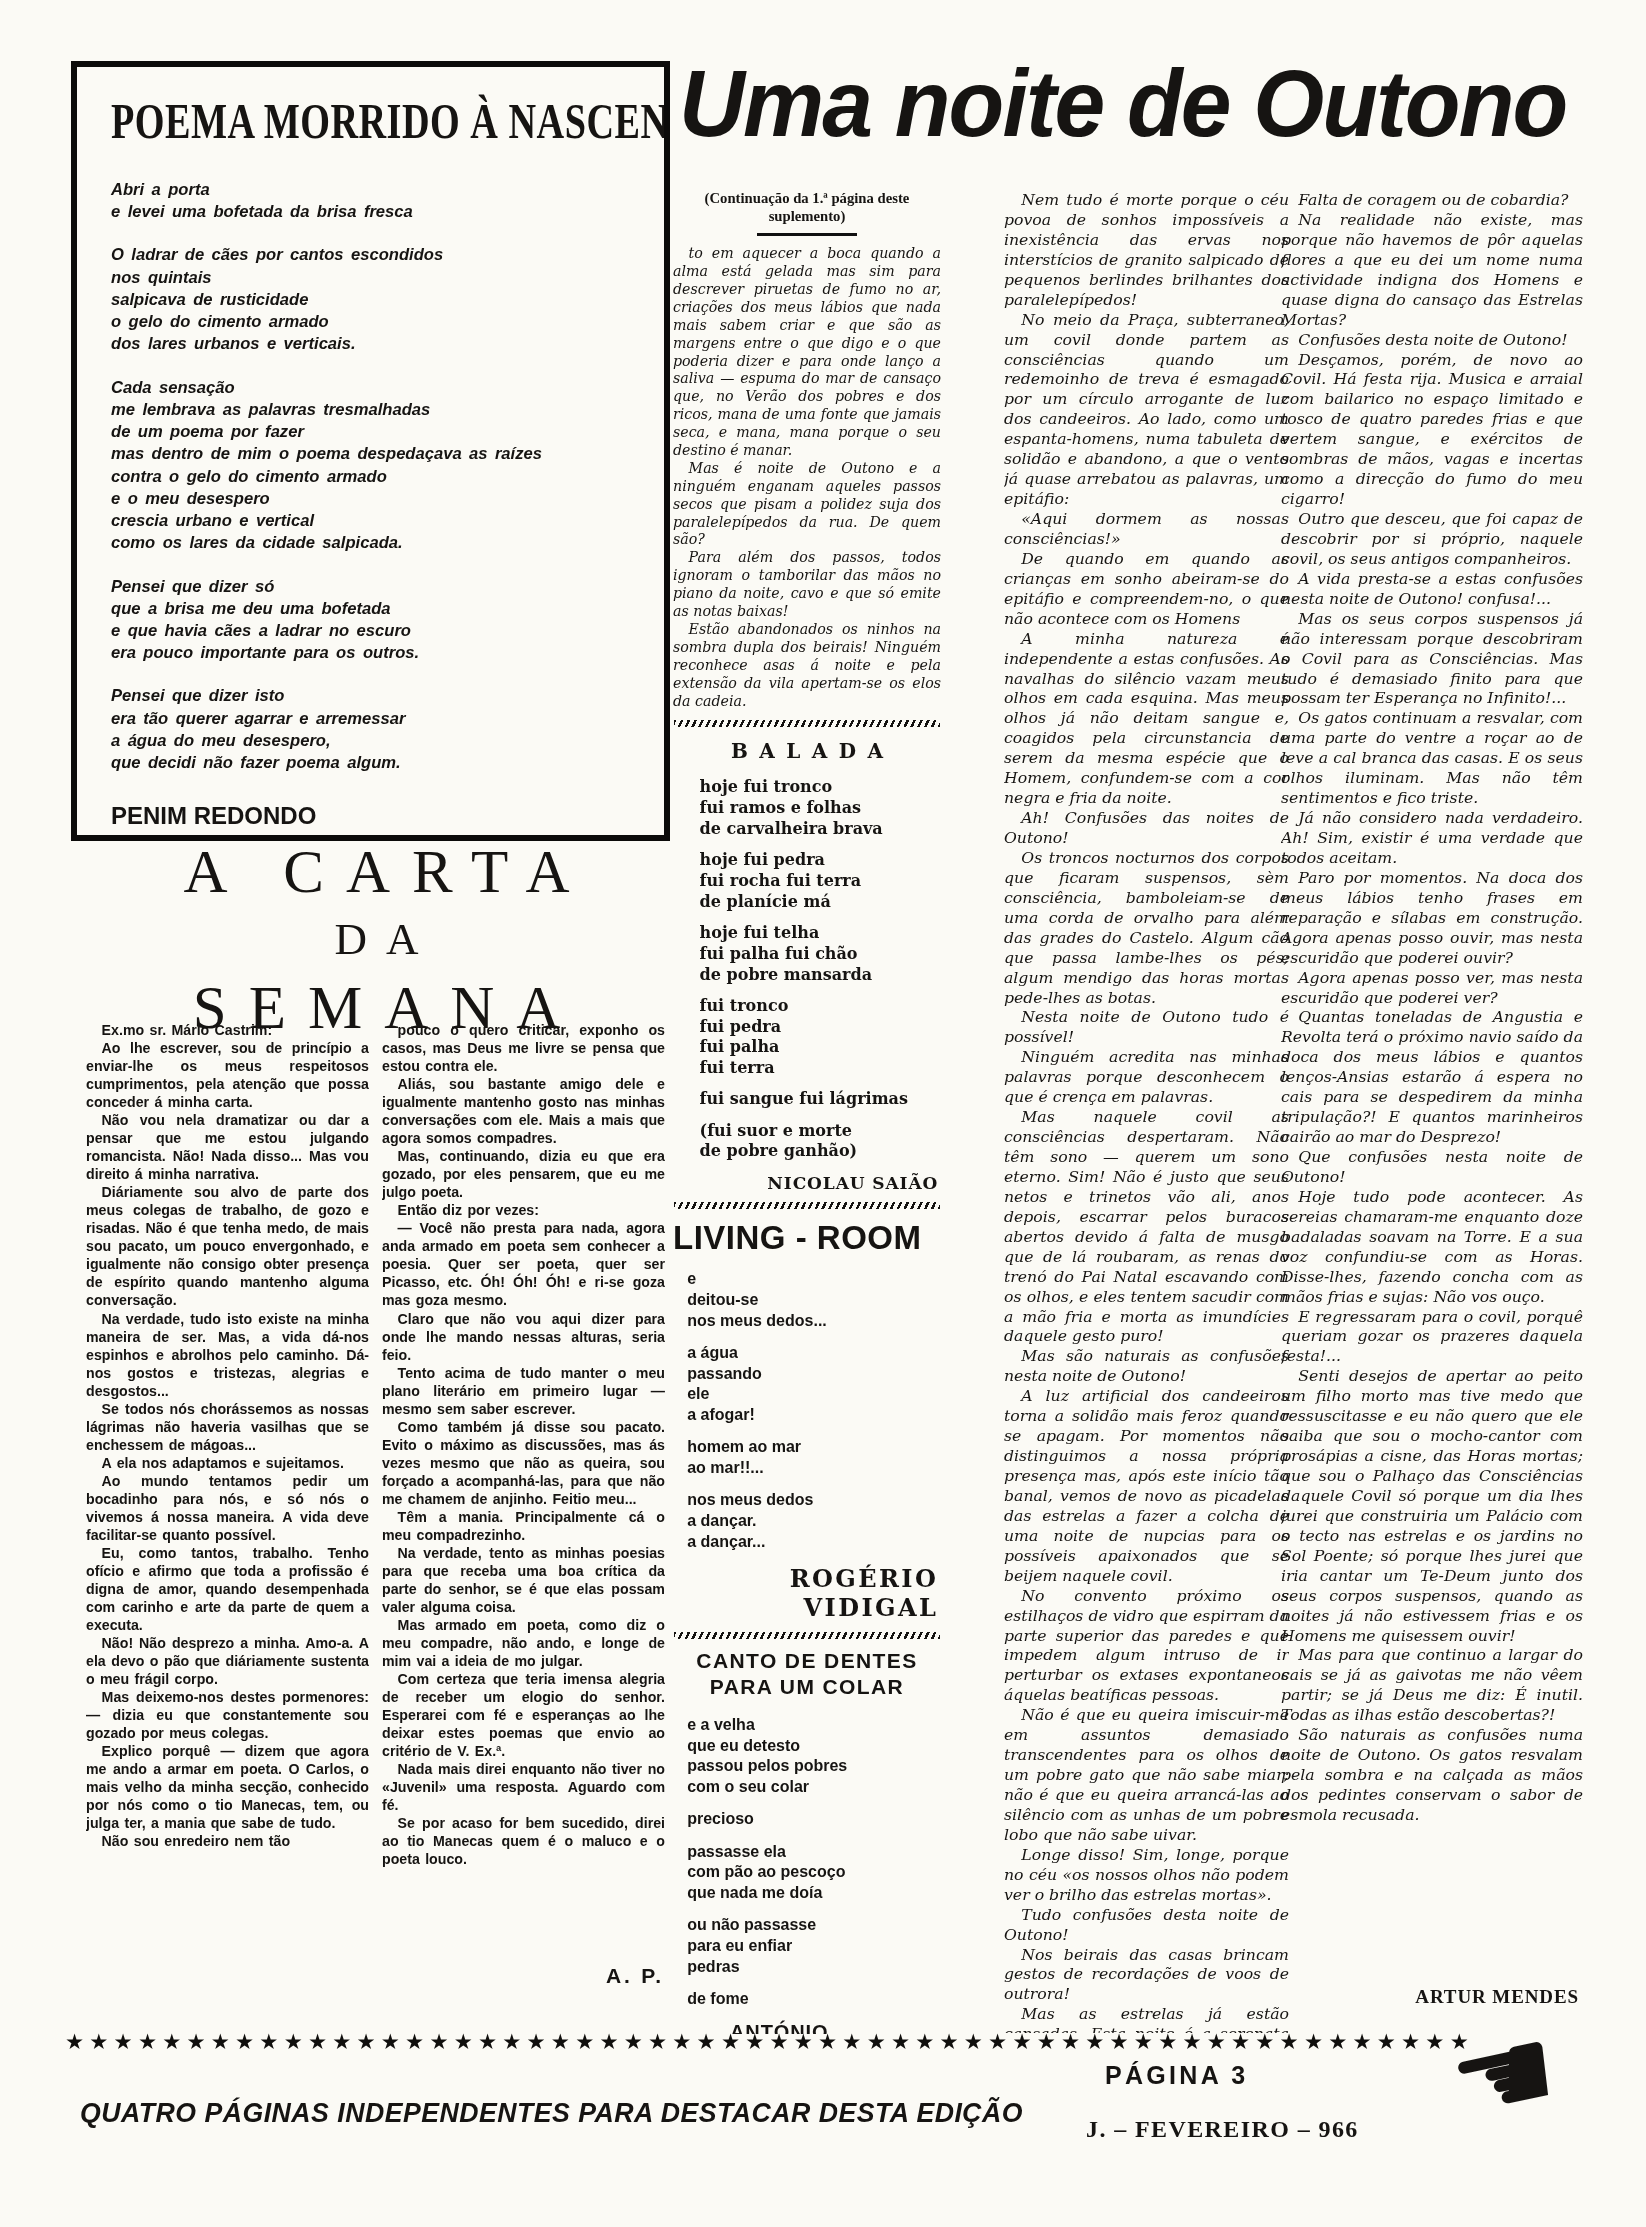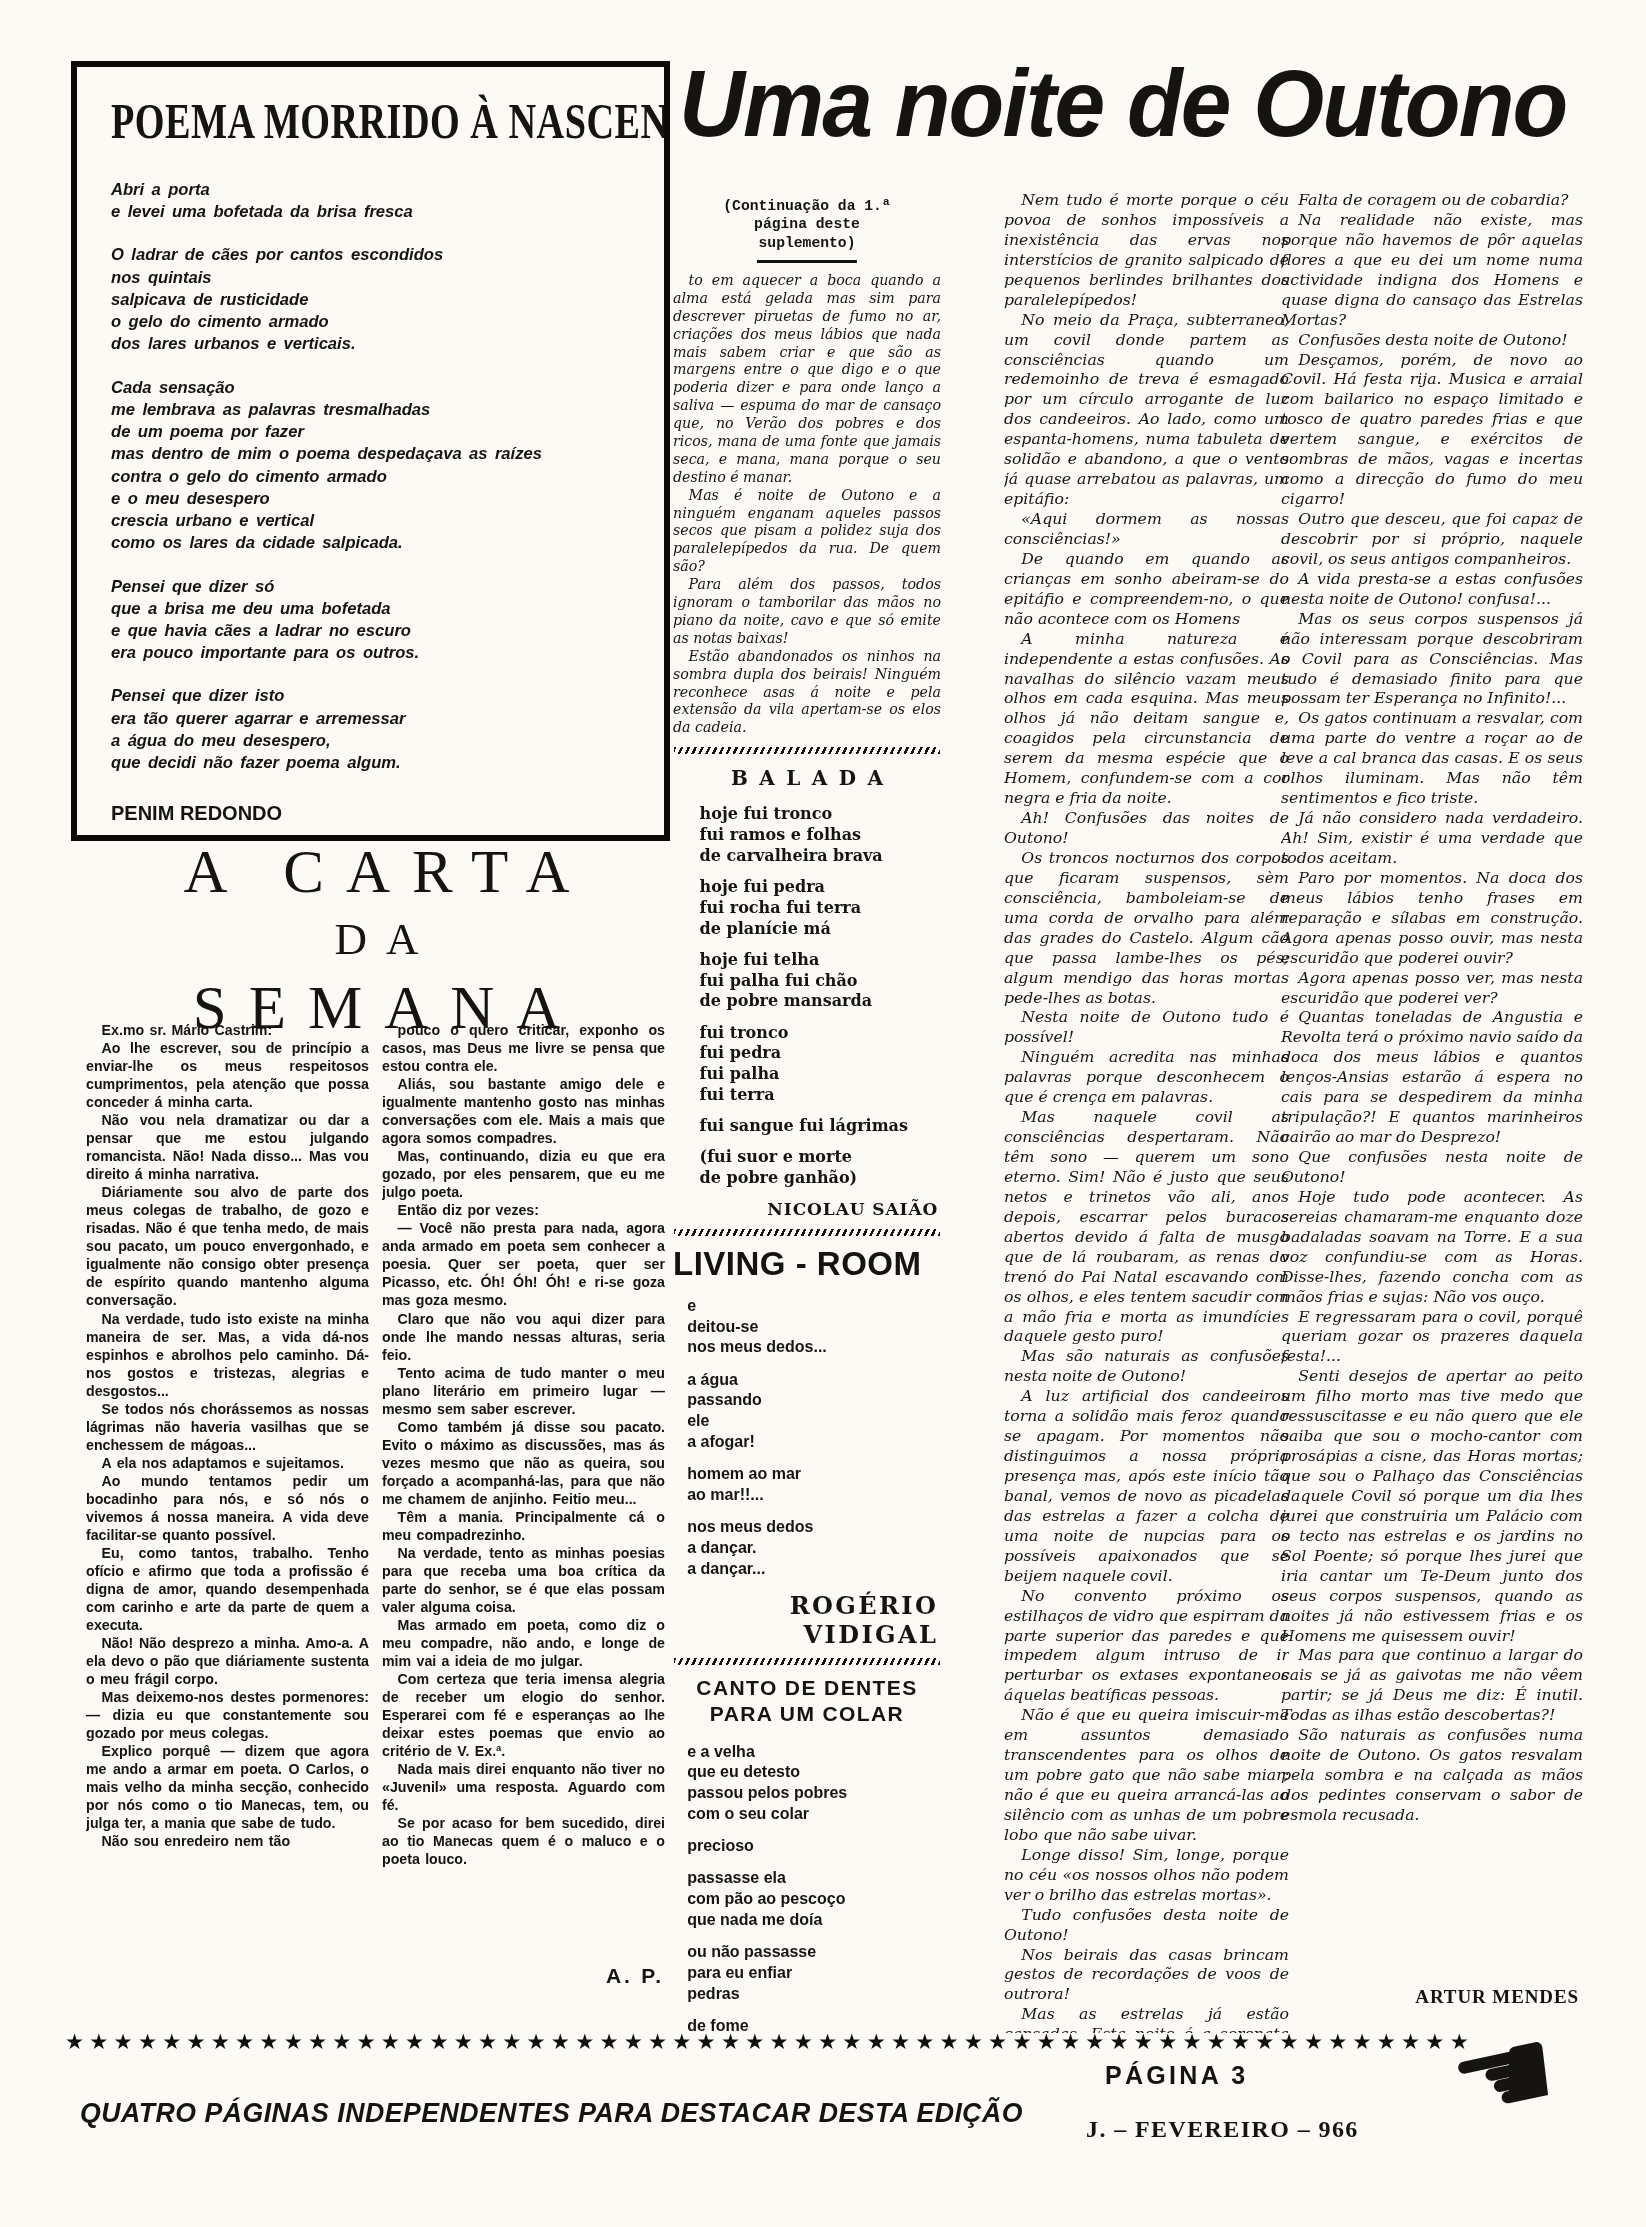--- a/index.html
+++ b/index.html
@@ -17,37 +17,37 @@
   #poem-box h1{
     font-family:"Liberation Serif", serif; font-weight:bold;
     font-size:39px; white-space:nowrap; letter-spacing:0.5px;
     transform:scaleY(1.28) scaleX(0.98); transform-origin:left top;
   }
   #poem-box .poem{ margin-top:42px;font-style:italic; }
   #poem-box .stanza{ margin-bottom:21px; }
   #poem-box .pline{
     font-weight:bold; font-size:16.6px; line-height:1.34; word-spacing:2.8px;
   }
-  .poem-author{ font-weight:bold; font-size:20px; margin-top:27.5px; }
+  .poem-author{ font-weight:bold; font-size:24px; margin-top:27.5px; }
   
   #headline{
     position:absolute; left:679px; top:49px; width:953px;
     font-style:italic; font-weight:bold; font-size:95px; white-space:nowrap;
     transform:scaleX(0.96); transform-origin:left top; letter-spacing:-1.9px;
   }
   
   .body-it p{
     font-family:"DejaVu Serif", serif; font-style:italic;
     text-align:justify; text-indent:1.1em;
   }
   #col1{ position:absolute; left:673px; top:189px; width:268px; height:1845px; overflow:hidden; }
   #col1 .body-it p{ font-size:14.2px; line-height:1.26; }
   .cont-note{
-    width:209px; margin:8px auto; text-align:center;
-    font-family:Liberation Mono, monospace; font-weight:bold; font-size:14.7px; line-height:1.25;
+    width:209px; margin:0 auto; text-align:center;
+    font-family:Liberation Serif, serif; font-weight:bold; font-size:14.7px; line-height:1.25;
   }
   .mini-rule{ width:100px; height:2.4px; background:#111; margin:7.6px auto 9.5px; }
   .squig{
     height:7.1px; margin:9.5px 0.9px;
     background:repeating-linear-gradient(115deg,#141210 0 2.4px,transparent 2.4px 6.2px);
   }
   .balada-title{
     text-align:center; font-family:"DejaVu Serif", serif; font-weight:bold;
     font-size:20px; letter-spacing:11.4px; text-indent:11.4px; margin:12.3px 0 14.2px;
   }

